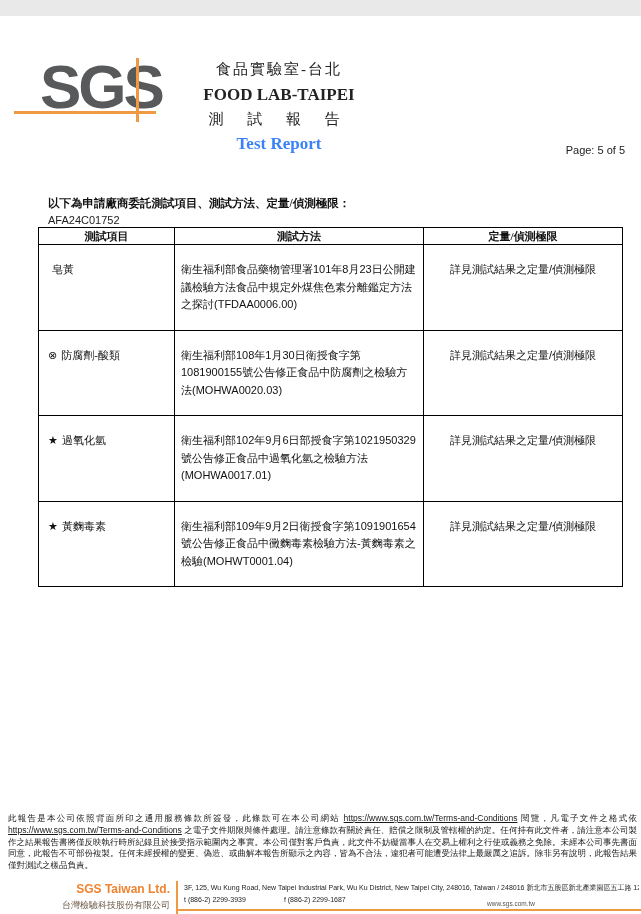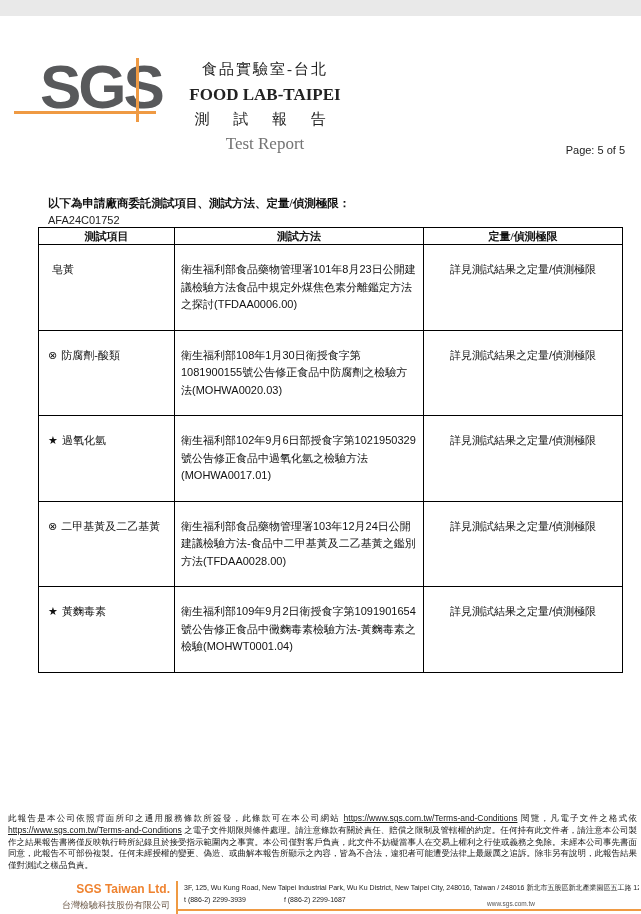--- a/index.html
+++ b/index.html
@@ -12,25 +12,25 @@
   
   .logo-text {
     position:absolute; left:40px; top:40px;
     font-family:"Liberation Sans", sans-serif;
     font-size:62px; font-weight:700; letter-spacing:-3px;
     color:#58595b; line-height:1;
   }
   .logo-hline { position:absolute; left:14px; top:95px; width:142px; height:3px; background:#ef9a43; }
   .logo-vline { position:absolute; left:136px; top:42px; width:3px; height:64px; background:#ef9a43; }
   
-  .header-center { position:absolute; left:90px; top:44px; width:350px; text-align:center; }
+  .header-center { position:absolute; left:104px; top:44px; width:350px; text-align:center; }
   .title-zh { font-family:"Liberation Serif", serif; font-size:15px; letter-spacing:2px; color:#222; margin-bottom:6px; }
   .title-en { font-family:"Liberation Serif", serif; font-size:17px; font-weight:700; color:#222; margin-bottom:5px; }
   .report-zh { font-family:"Liberation Serif", serif; font-size:15px; letter-spacing:10px; color:#222; margin-bottom:5px; }
-  .report-en { font-family:"Liberation Serif", serif; font-size:17px; font-weight:400; color:#737373; }
+  .report-en { font-family:"Liberation Serif", serif; font-size:17px; font-weight:700; color:#3b82f6; }
   .page-label { position:absolute; right:16px; top:128px; font-size:11px; color:#222; }
   
   .intro-line { position:absolute; left:48px; top:180px; font-family:"Liberation Serif", serif; font-weight:700; font-size:11.5px; color:#111; }
   .report-no { position:absolute; left:48px; top:198px; font-size:11px; color:#222; }
   
   .method-table {
     position:absolute; left:38px; top:211px; width:584px;
     border-collapse:collapse; table-layout:fixed;
   }
   .method-table th {
@@ -111,25 +111,20 @@
       <tr class="row-h">
         <td class="cell-item"><span class="prefix">⊗</span><span>防腐劑-酸類</span></td>
         <td><span>衛生福利部108年1月30日衛授食字第1081900155號公告修正食品中防腐劑之檢驗方法</span><span class="code">(MOHWA0020.03)</span></td>
         <td class="cell-limit">詳見測試結果之定量/偵測極限</td>
       </tr>
       <tr class="row-h">
         <td class="cell-item"><span class="prefix">★</span><span>過氧化氫</span></td>
         <td><span>衛生福利部102年9月6日部授食字第1021950329號公告修正食品中過氧化氫之檢驗方法</span><span class="code">(MOHWA0017.01)</span></td>
         <td class="cell-limit">詳見測試結果之定量/偵測極限</td>
       </tr>
-      <tr class="row-h">
-        <td class="cell-item"><span class="prefix">⊗</span><span>二甲基黃及二乙基黃</span></td>
-        <td><span>衛生福利部食品藥物管理署103年12月24日公開建議檢驗方法-食品中二甲基黃及二乙基黃之鑑別方法</span><span class="code">(TFDAA0028.00)</span></td>
-        <td class="cell-limit">詳見測試結果之定量/偵測極限</td>
-      </tr>
       <tr class="row-h-last">
         <td class="cell-item"><span class="prefix">★</span><span>黃麴毒素</span></td>
         <td><span>衛生福利部109年9月2日衛授食字第1091901654號公告修正食品中黴麴毒素檢驗方法-黃麴毒素之檢驗</span><span class="code">(MOHWT0001.04)</span></td>
         <td class="cell-limit">詳見測試結果之定量/偵測極限</td>
       </tr>
     </tbody>
   </table>
 
   <div class="legal"><span>此報告是本公司依照背面所印之通用服務條款所簽發，此條款可在本公司網站 </span><span class="url">https://www.sgs.com.tw/Terms-and-Conditions</span><span> 閱覽，凡電子文件之格式依 </span><span class="url">https://www.sgs.com.tw/Terms-and-Conditions</span><span> 之電子文件期限與條件處理。請注意條款有關於責任、賠償之限制及管轄權的約定。任何持有此文件者，請注意本公司製作之結果報告書將僅反映執行時所紀錄且於接受指示範圍內之事實。本公司僅對客戶負責，此文件不妨礙當事人在交易上權利之行使或義務之免除。未經本公司事先書面同意，此報告不可部份複製。任何未經授權的變更、偽造、或曲解本報告所顯示之內容，皆為不合法，違犯者可能遭受法律上最嚴厲之追訴。除非另有說明，此報告結果僅對測試之樣品負責。</span></div>
 

